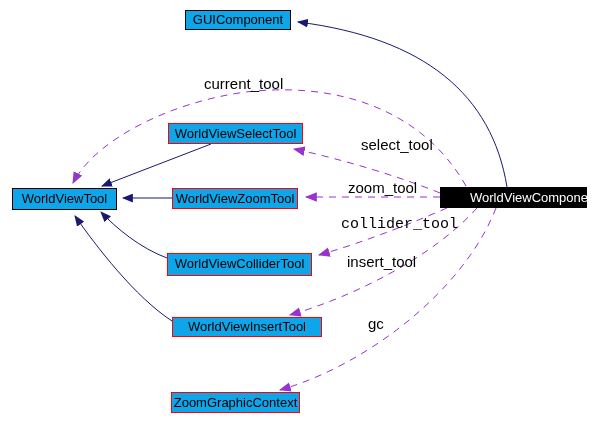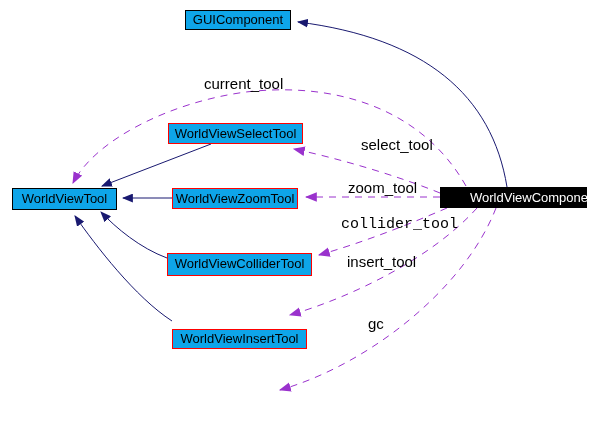--- a/index.html
+++ b/index.html
@@ -82,22 +82,23 @@
   <div class="node" style="left:185px; top:10px; width:106px; height:20px; line-height:18px;">GUIComponent</div>
 
   <div class="node" style="left:12px; top:188px; width:105px; height:22px; line-height:20px;">WorldViewTool</div>
 
   <div class="node red-border" style="left:168px; top:123px; width:135px; height:21px; line-height:19px;">WorldViewSelectTool</div>
 
   <div class="node red-border" style="left:172px; top:188px; width:126px; height:21px; line-height:19px;">WorldViewZoomTool</div>
 
   <div class="node red-border" style="left:167px; top:253px; width:145px; height:23px; line-height:19px;">WorldViewColliderTool</div>
 
-  <div class="node red-border" style="left:172px; top:317px; width:135px; height:20px; line-height:18px;margin-top:12px;">WorldViewInsertTool</div>
+  <div class="node red-border" style="left:172px; top:317px; width:150px; height:20px; line-height:18px;">WorldViewInsertTool</div>
 
+  <div class="node red-border" style="left:171px; top:392px; width:129px; height:21px; line-height:19px;">ZoomGraphicContext</div>
 
   <div class="node focus" style="left:440px; top:187px; width:147px; height:21px; line-height:19px;">WorldViewComponent</div>
 
   <div class="edge-label" style="left:204px; top:75px;">current_tool</div>
 
   <div class="edge-label" style="left:345px; top:136px;margin-left:16px;">select_tool</div>
 
   <div class="edge-label" style="left:348px; top:179px;">zoom_tool</div>
 
   <div class="edge-label" style="left:341px; top:216px;font-family:Liberation Mono, monospace;">collider_tool</div>

